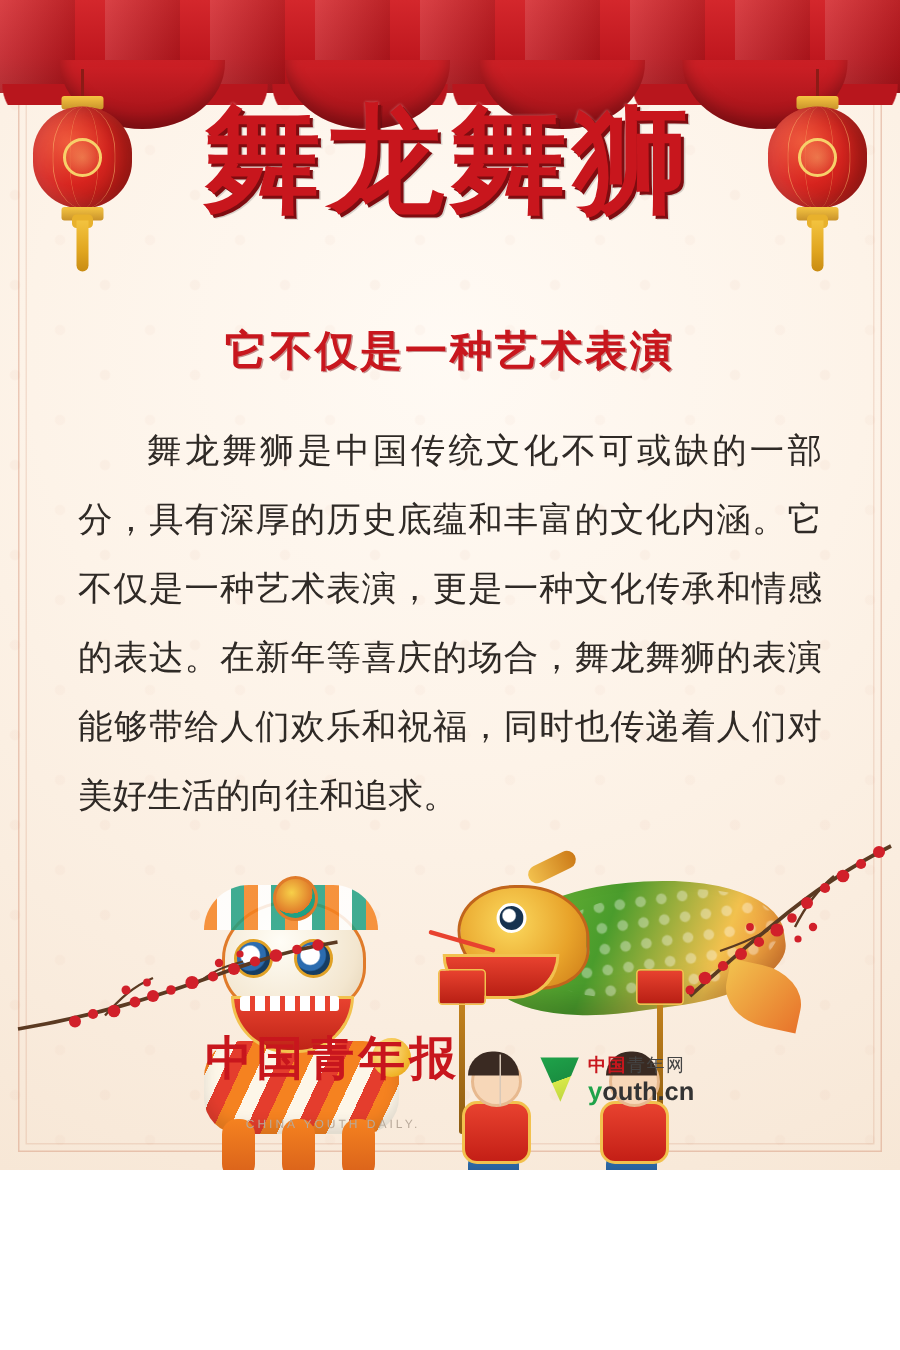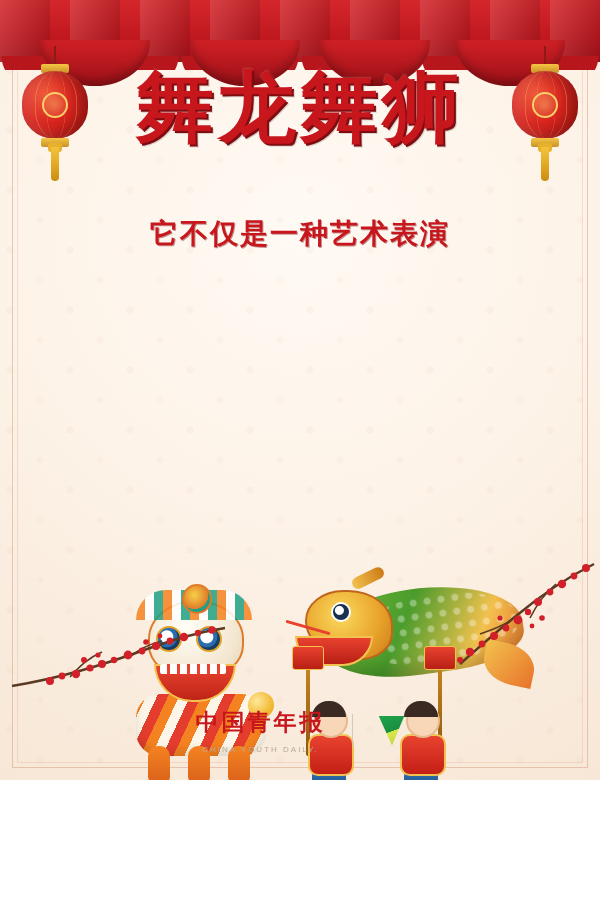--- a/index.html
+++ b/index.html
@@ -376,31 +376,31 @@
     left: 0; bottom: 26px;
     width: 600px;
     display: flex;
     align-items: center;
     justify-content: center;
     gap: 26px;
   }
   .logo-cyd { text-align: center; }
   .logo-cyd .cn {
     font-family: "DejaVu Serif", serif;
-    font-size: 23px;
+    font-size: 31px;
     font-weight: 700;
     color: #c8161d;
     letter-spacing: 3px;
   }
   .logo-cyd .en {
     font-family: "Liberation Sans", sans-serif;
     font-size: 8px;
     letter-spacing: 2px;
     color: #b8a99a;
-    margin-top: 7px;
+    margin-top: 18px;
   }
   .divider-v {
     width: 1px; height: 34px;
     background: #d8c8b8;
   }
   .logo-youth {
     display: flex;
     align-items: center;
     gap: 6px;
   }
@@ -475,20 +475,21 @@
       <div class="knot"></div>
       <div class="tassel"></div>
   </div>
 
   <div class="title-wrap">
     <div class="title">舞龙舞狮</div>
   </div>
 
   <div class="subtitle">它不仅是一种艺术表演</div>
 
+  <div class="body-text">舞龙舞狮是中国传统文化不可或缺的一部分，具有深厚的历史底蕴和丰富的文化内涵。它不仅是一种艺术表演，更是一种文化传承和情感的表达。在新年等喜庆的场合，舞龙舞狮的表演能够带给人们欢乐和祝福，同时也传递着人们对美好生活的向往和追求。</div>
 
   <div class="illustration">
 
     <div class="lion">
       <div class="lion-body"></div>
       <div class="lion-leg a"></div>
         <div class="lion-leg b"></div>
         <div class="lion-leg c"></div>
       <div class="lion-head"></div>
       <div class="lion-fur"></div>
@@ -578,16 +579,20 @@
   </svg>
 
   <div class="footer">
     <div class="logo-cyd">
       <div class="cn">中国青年报</div>
       <div class="en">CHINA YOUTH DAILY.</div>
     </div>
     <div class="divider-v"></div>
     <div class="logo-youth">
       <div class="youth-mark"></div>
+      <div class="youth-text">
+        <div class="cn"><b>中国</b><span>青年网</span></div>
+        <div class="en"><i>y</i><span>outh.cn</span></div>
+      </div>
     </div>
   </div>
 
 </div>
 
 </body></html>

